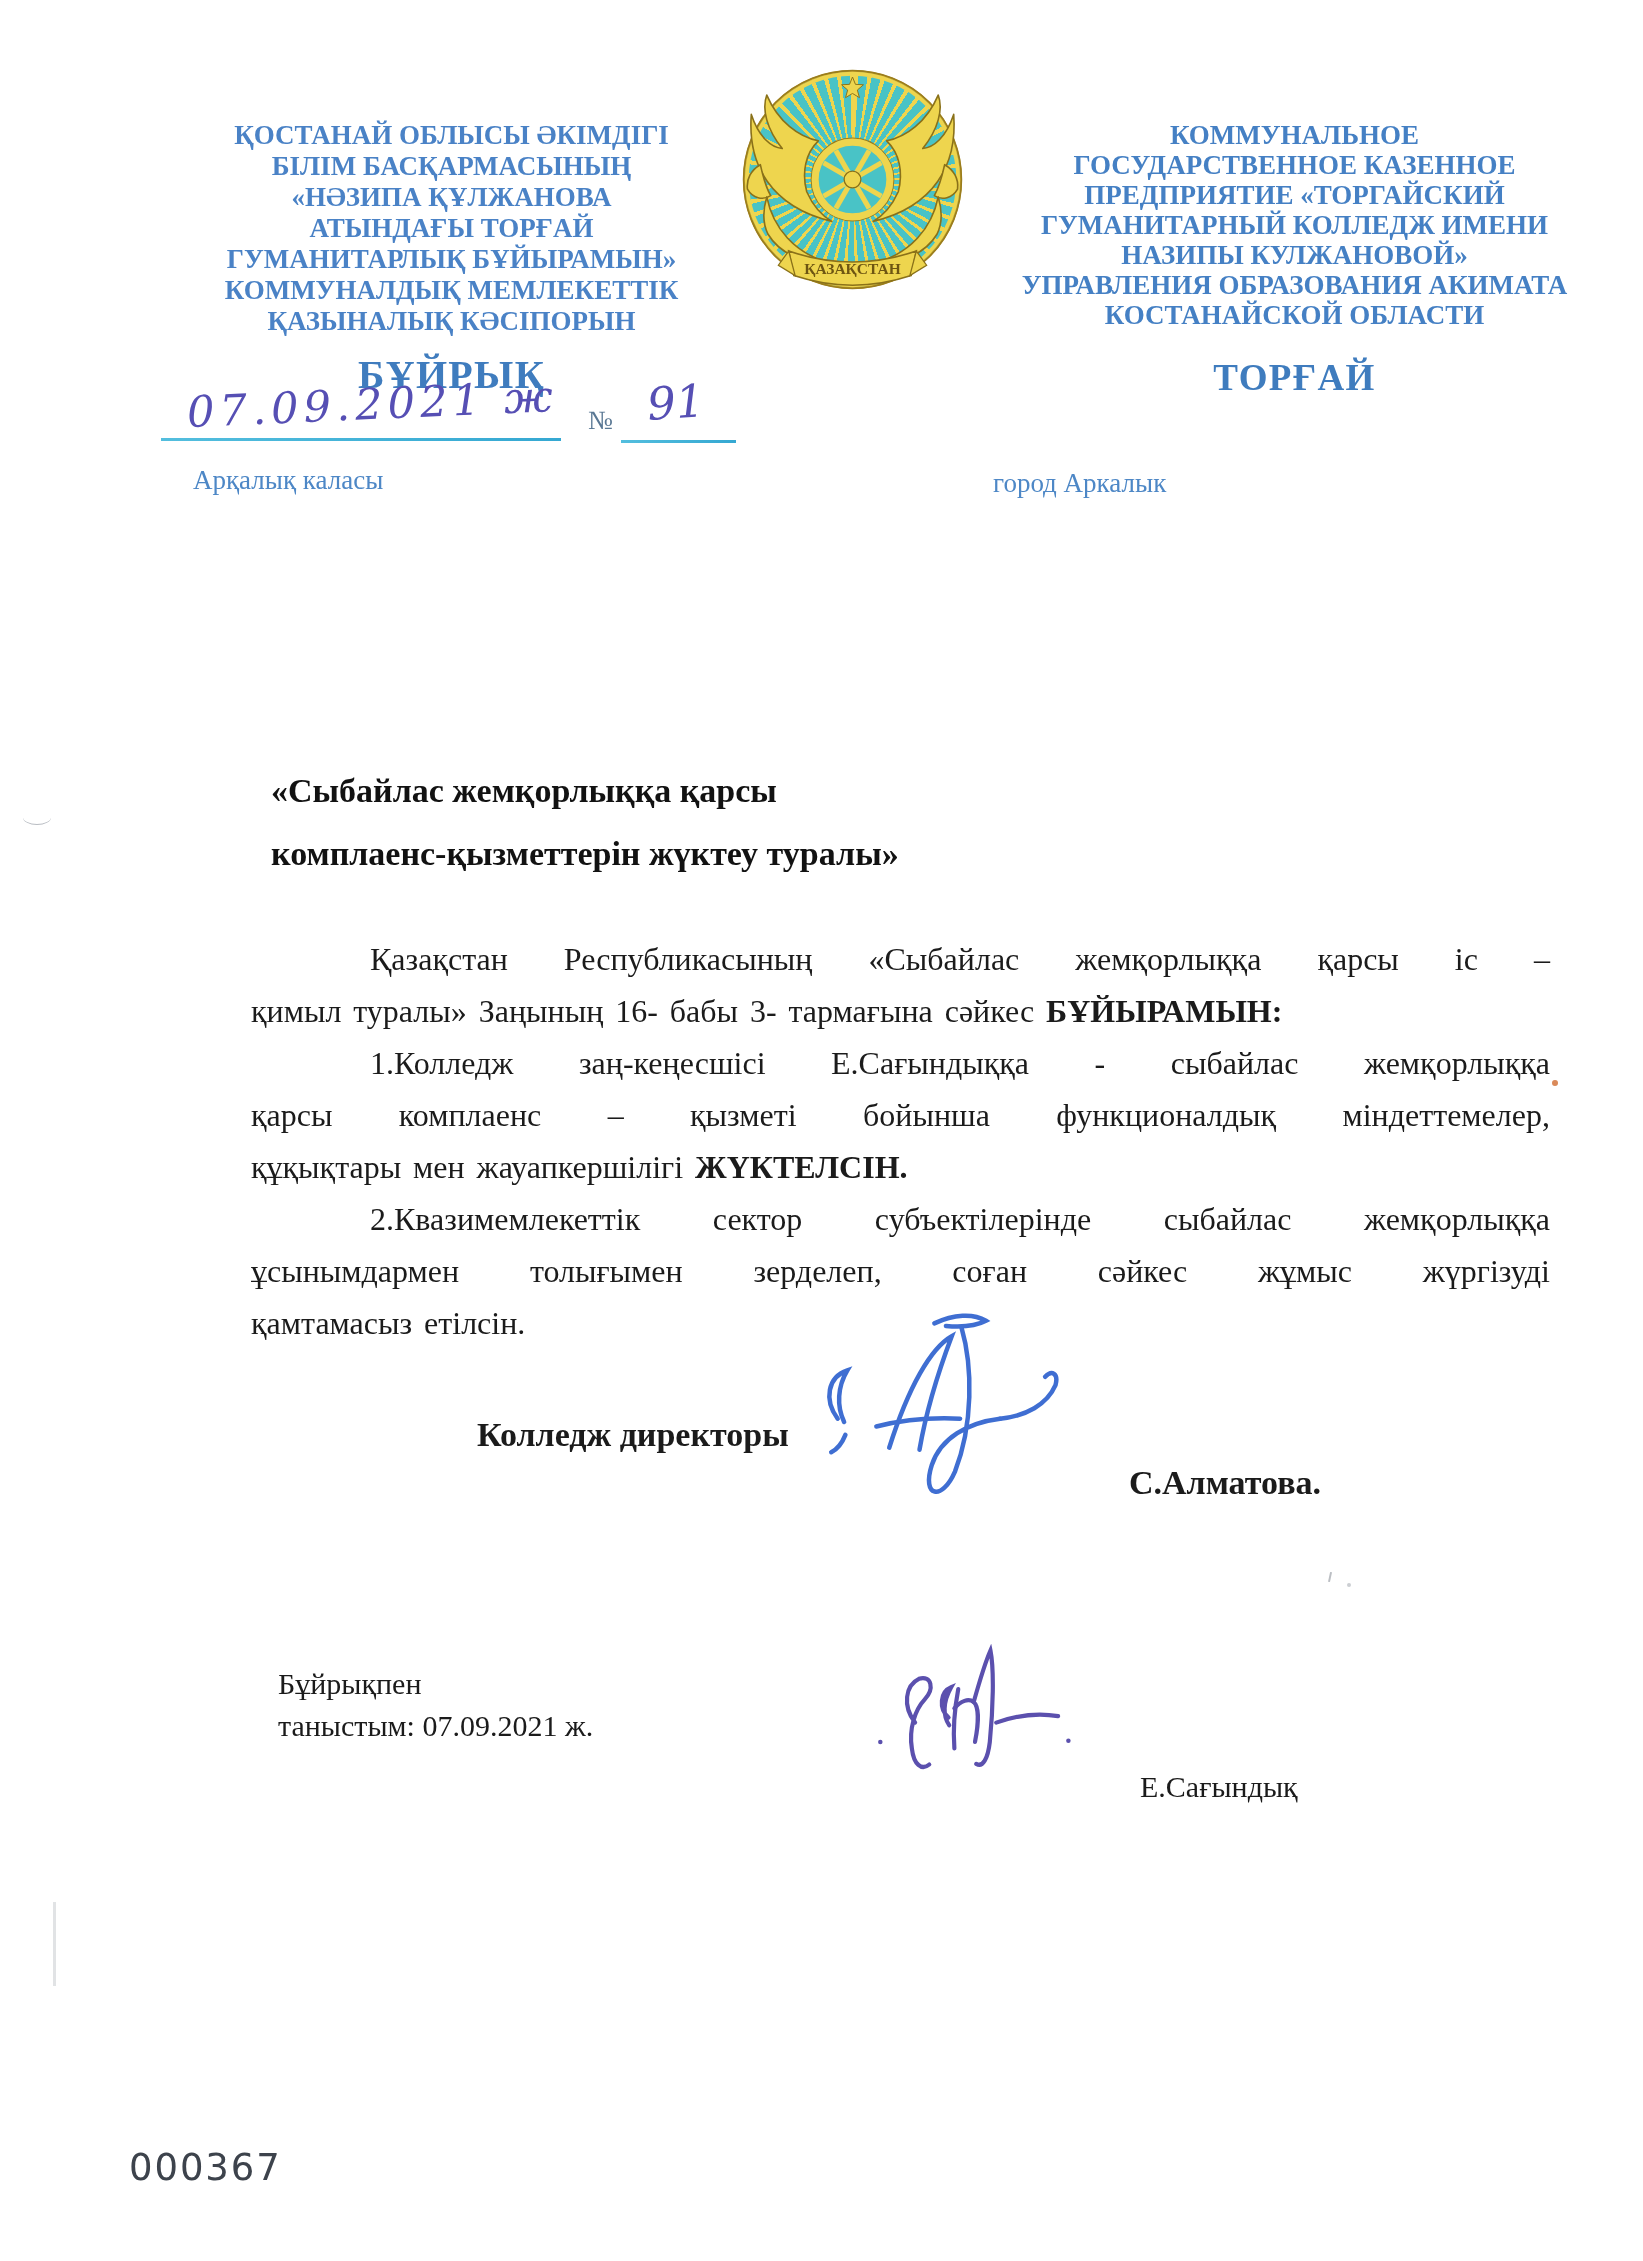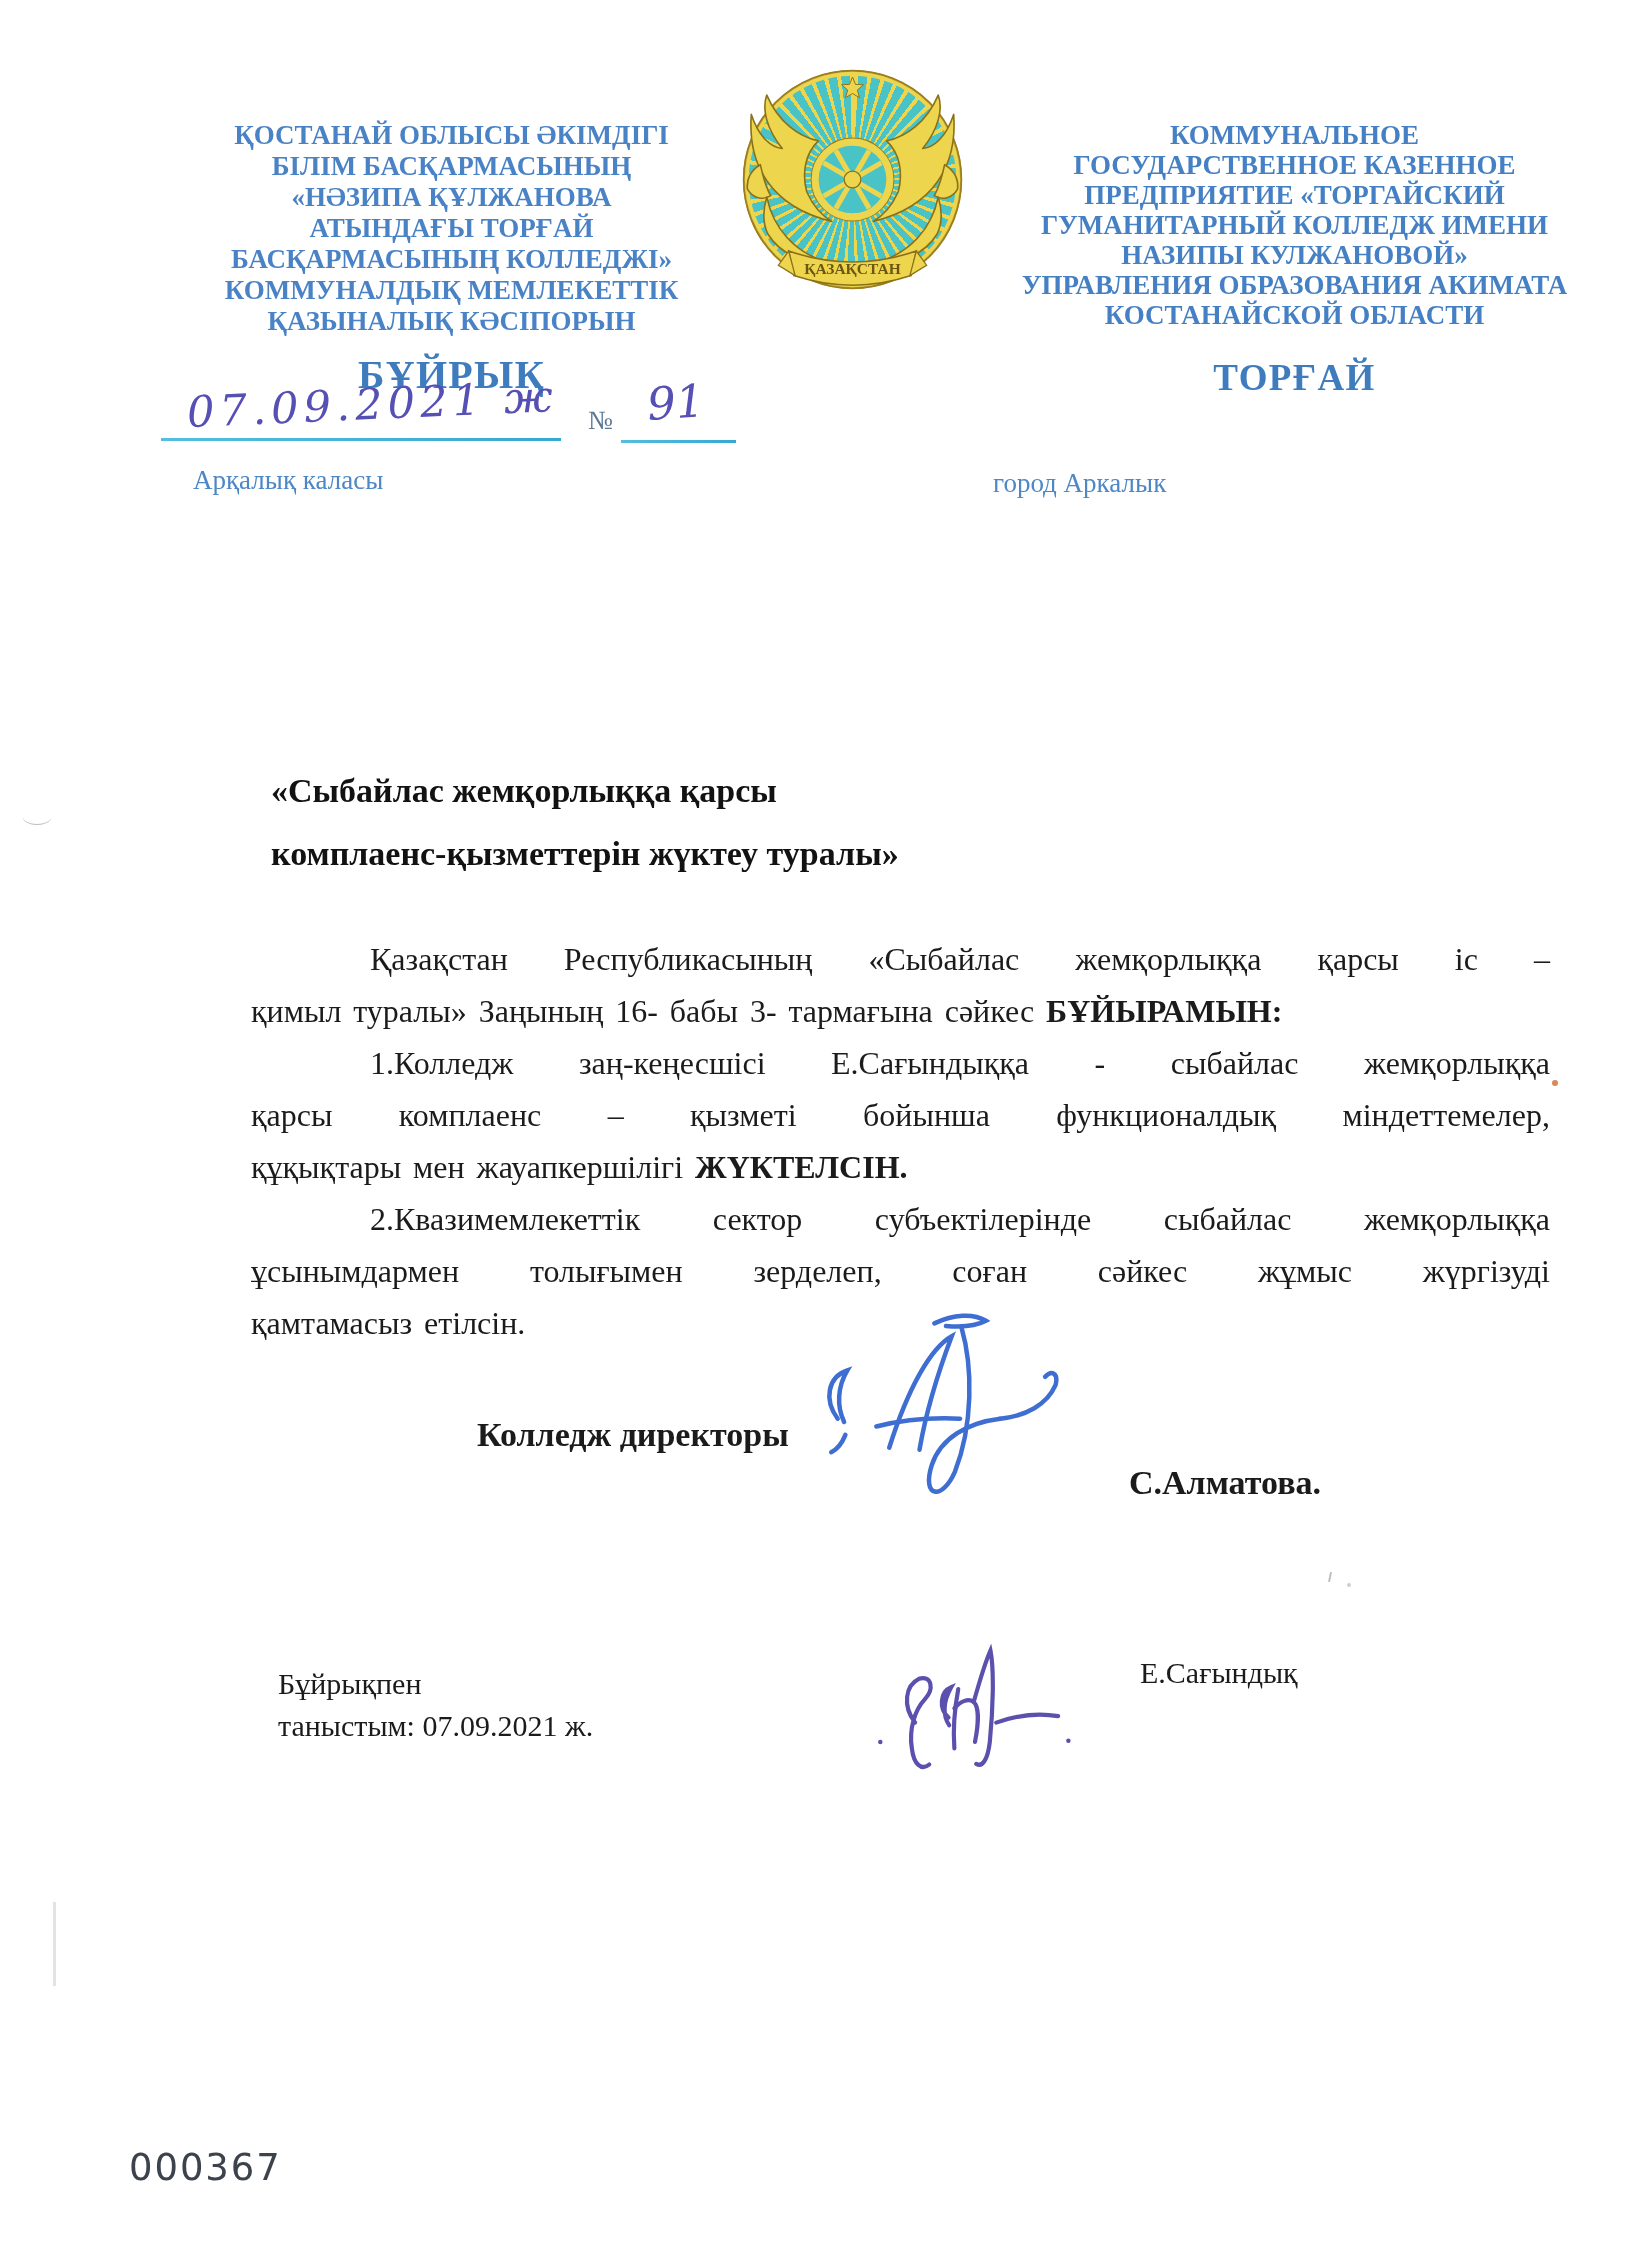--- a/index.html
+++ b/index.html
@@ -46,21 +46,21 @@
   .b{font-weight:bold;}
   
   .sig-label{position:absolute;left:477px;top:1416px;font-size:34px;font-weight:bold;}
   .sig-name{position:absolute;left:1129px;top:1464px;font-size:34px;font-weight:bold;}
   .sig-svg{position:absolute;}
   .sig-director{left:799px;top:1309px;width:348px;height:213px;}
   .sig-ack{left:870px;top:1644px;width:219px;height:174px;}
   .ack-line{position:absolute;left:278px;font-size:30px;}
   .ack-line1{top:1667px;}
   .ack-line2{top:1709px;}
-  .ack-name{position:absolute;left:1140px;top:1656px;font-size:30px;}
+  .ack-name{position:absolute;left:1140px;top:1770px;font-size:30px;}
   
   .serial{position:absolute;left:129px;top:2146px;font-family:"DejaVu Sans","Liberation Sans",sans-serif;
           font-size:37px;color:#3d434c;letter-spacing:1.9px;}
   .artifact{position:absolute;}
   .art-arc{left:23px;top:810px;width:28px;height:14px;border:1.9px solid #9aa0a8;border-top:none;
            border-left:none;border-right:none;border-radius:0 0 50% 50%;opacity:.7;}
   .art-dot{left:1552px;top:1080px;width:5.8px;height:5.8px;border-radius:50%;background:#d4763d;opacity:.85;}
   .art-tick1{left:1329px;top:1572px;width:1.9px;height:10.3px;background:#8d939b;transform:rotate(12deg);opacity:.6;}
   .art-tick2{left:1347px;top:1583px;width:3.9px;height:3.9px;border-radius:50%;background:#9aa0a8;opacity:.5;}
   .art-smudge{left:53px;top:1902px;width:2.6px;height:84px;background:#d9dcdf;opacity:.8;}
@@ -68,21 +68,21 @@
 </head>
 <body>
 
 <div class="page">
 
   <div class="org-block org-left">
     <div>ҚОСТАНАЙ ОБЛЫСЫ ӘКІМДІГІ</div>
     <div>БІЛІМ БАСҚАРМАСЫНЫҢ</div>
     <div>«НӘЗИПА ҚҰЛЖАНОВА</div>
     <div>АТЫНДАҒЫ ТОРҒАЙ</div>
-    <div>БАСҚАРМАСЫНЫҢ КОЛЛЕДЖІ»</div>
+    <div>ГУМАНИТАРЛЫҚ БҰЙЫРАМЫН»</div>
     <div>КОММУНАЛДЫҚ МЕМЛЕКЕТТІК</div>
     <div>ҚАЗЫНАЛЫҚ КӘСІПОРЫН</div>
   </div>
 
   <div class="org-block org-right">
     <div>КОММУНАЛЬНОЕ</div>
     <div>ГОСУДАРСТВЕННОЕ КАЗЕННОЕ</div>
     <div>ПРЕДПРИЯТИЕ «ТОРГАЙСКИЙ</div>
     <div>ГУМАНИТАРНЫЙ КОЛЛЕДЖ ИМЕНИ</div>
     <div>НАЗИПЫ КУЛЖАНОВОЙ»</div>

